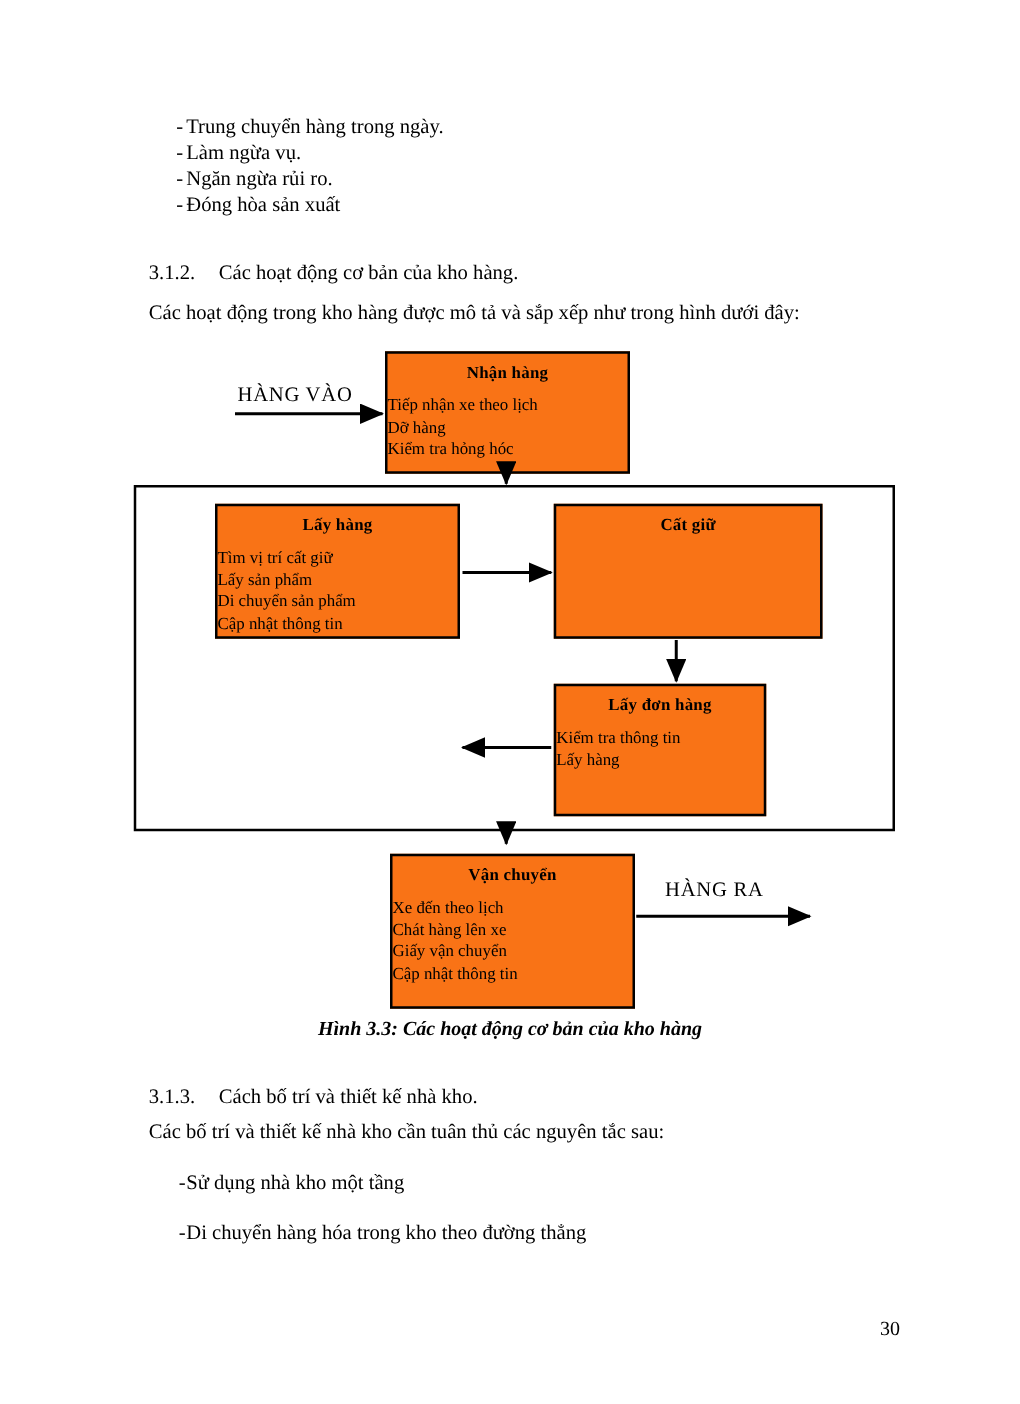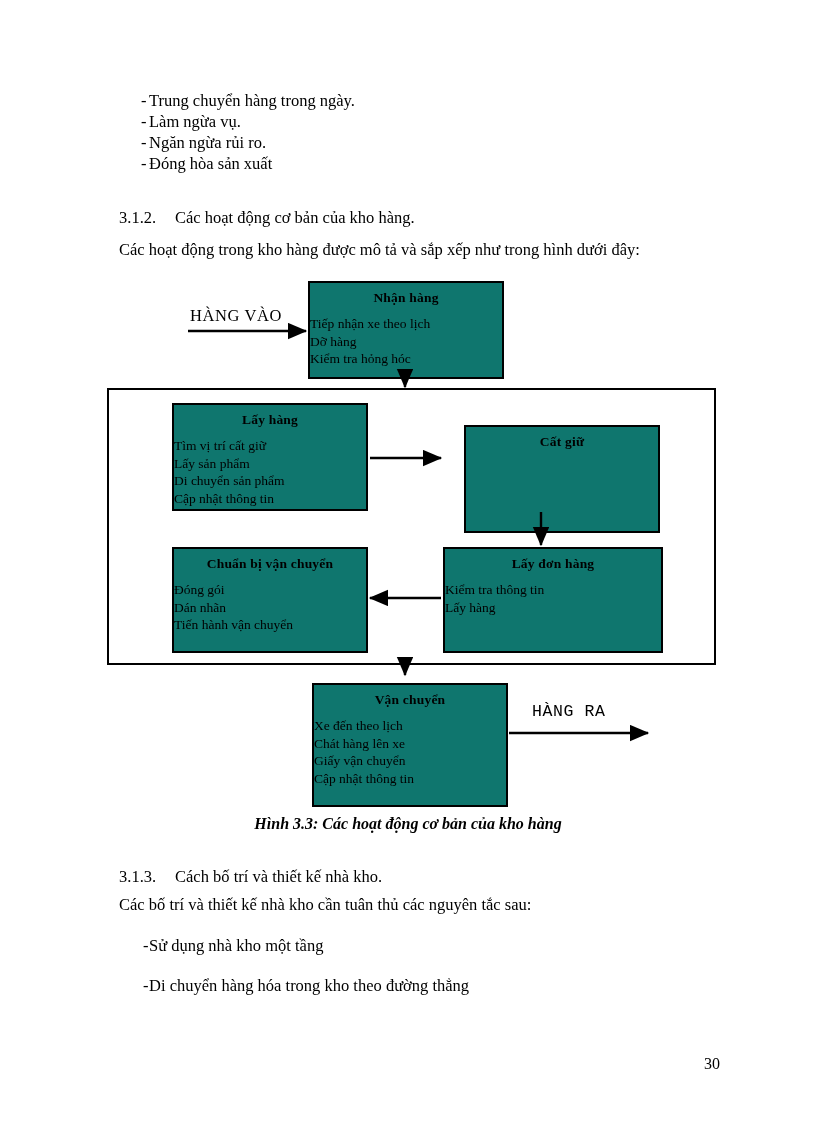--- a/index.html
+++ b/index.html
@@ -92,21 +92,21 @@
     position: absolute;
     left: 0;
     top: 0;
     width: 816px;
     height: 1123px;
     pointer-events: none;
   }
   .node {
     position: absolute;
     border: 2px solid #000000;
-    background: #0f766e;
+    background: #f97316;
     box-sizing: border-box;
   }
   .node-title {
     text-align: center;
     font-weight: bold;
     font-size: 13.5px;
     margin-top: 7px;
     letter-spacing: 0.2px;
   }
   .node-body {
@@ -184,54 +184,46 @@
     <div class="node" style="left:172px; top:403px; width:196px; height:108px;">
       <div class="node-title">Lấy hàng</div>
       <div class="node-body">
         <div>Tìm vị trí cất giữ</div>
         <div>Lấy sản phẩm</div>
         <div>Di chuyển sản phẩm</div>
         <div>Cập nhật thông tin</div>
       </div>
     </div>
 
-    <div class="node" style="left:443px; top:425px; width:196px; height:108px;margin-left:21px;">
+    <div class="node" style="left:443px; top:403px; width:215px; height:108px;">
       <div class="node-title">Cất giữ</div>
       <div class="node-body"></div>
     </div>
 
-    <div class="node" style="left:172px; top:547px; width:196px; height:106px;">
-      <div class="node-title">Chuẩn bị vận chuyển</div>
-      <div class="node-body">
-        <div>Đóng gói</div>
-        <div>Dán nhãn</div>
-        <div>Tiến hành vận chuyển</div>
-      </div>
-    </div>
-
-    <div class="node" style="left:443px; top:547px; width:220px; height:106px;">
+
+    <div class="node" style="left:443px; top:547px; width:170px; height:106px;">
       <div class="node-title">Lấy đơn hàng</div>
       <div class="node-body">
         <div>Kiểm tra thông tin</div>
         <div>Lấy hàng</div>
       </div>
     </div>
 
     <div class="node" style="left:312px; top:683px; width:196px; height:124px;">
       <div class="node-title">Vận chuyển</div>
       <div class="node-body">
         <div>Xe đến theo lịch</div>
         <div>Chát hàng lên xe</div>
         <div>Giấy vận chuyển</div>
         <div>Cập nhật thông tin</div>
       </div>
     </div>
 
     <div class="io-label" style="left:190px; top:306px;">HÀNG VÀO</div>
-    <div class="io-label" style="left:532px; top:702px;font-family:Liberation Mono, monospace;">HÀNG RA</div>
+    <div class="io-label" style="left:532px; top:702px;">HÀNG RA</div>
 
     <svg class="arrows" viewBox="0 0 816 1123">
       <defs>
         <marker id="ah" markerWidth="9" markerHeight="9" refX="7.5" refY="3.4" orient="auto" markerUnits="strokeWidth">
           <path d="M0,0 L0,6.8 L8,3.4 z" fill="#000000"></path>
         </marker>
       </defs>
 
       <line x1="188" y1="331" x2="306" y2="331" stroke="#000000" stroke-width="2.4" marker-end="url(#ah)"></line>
 

